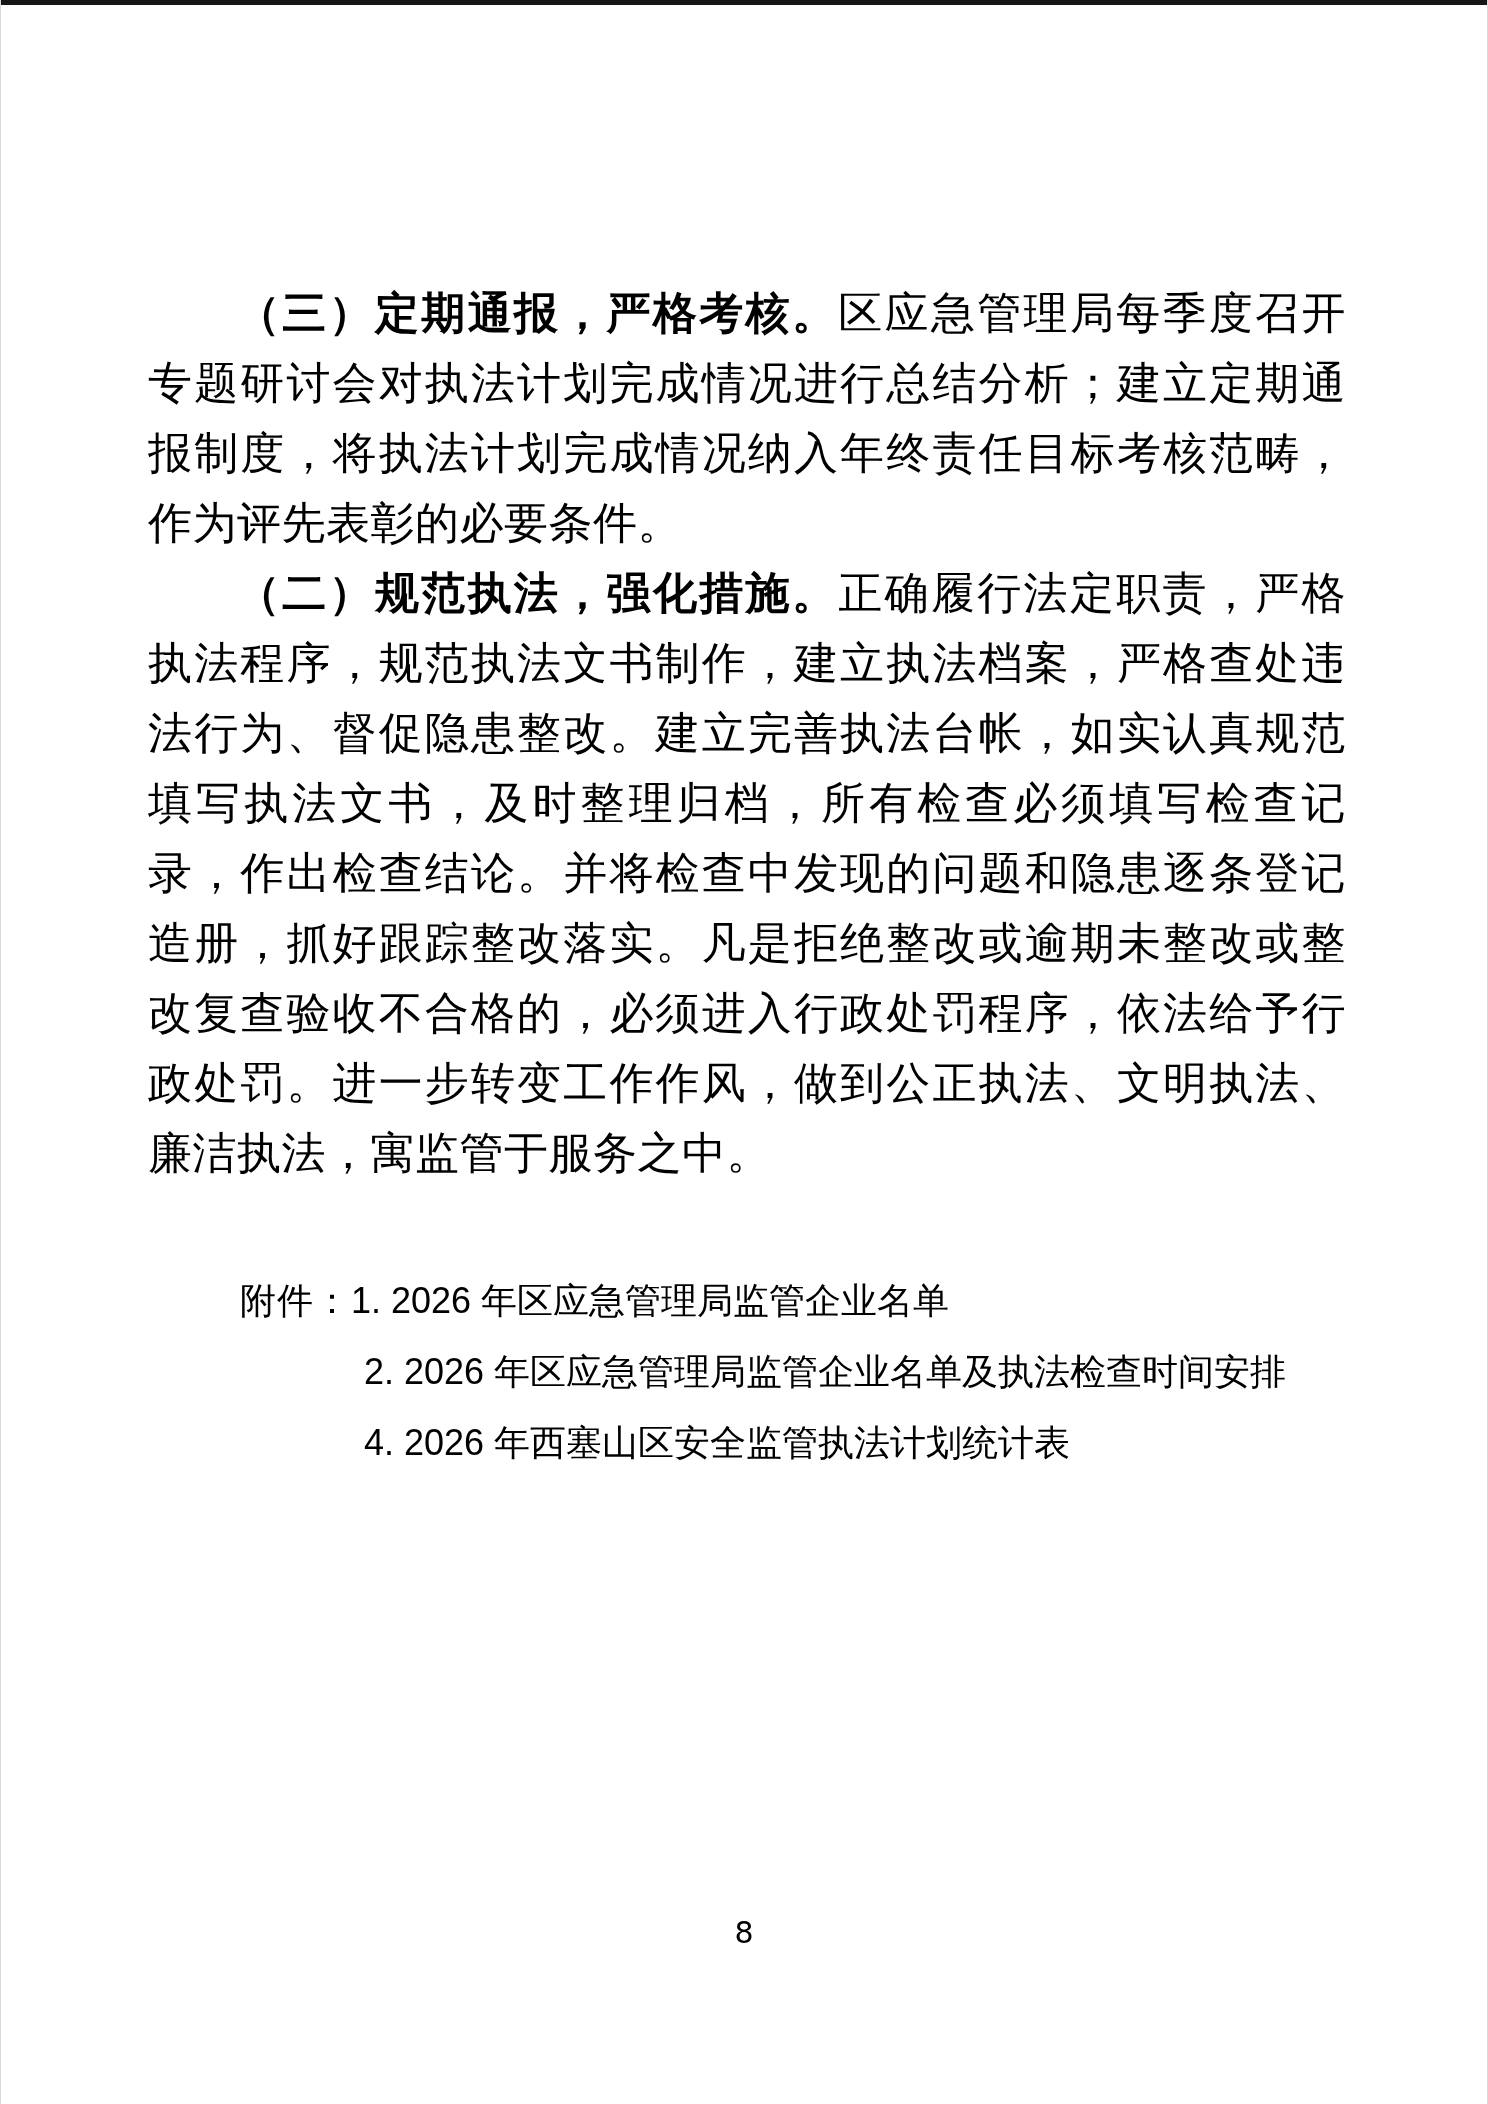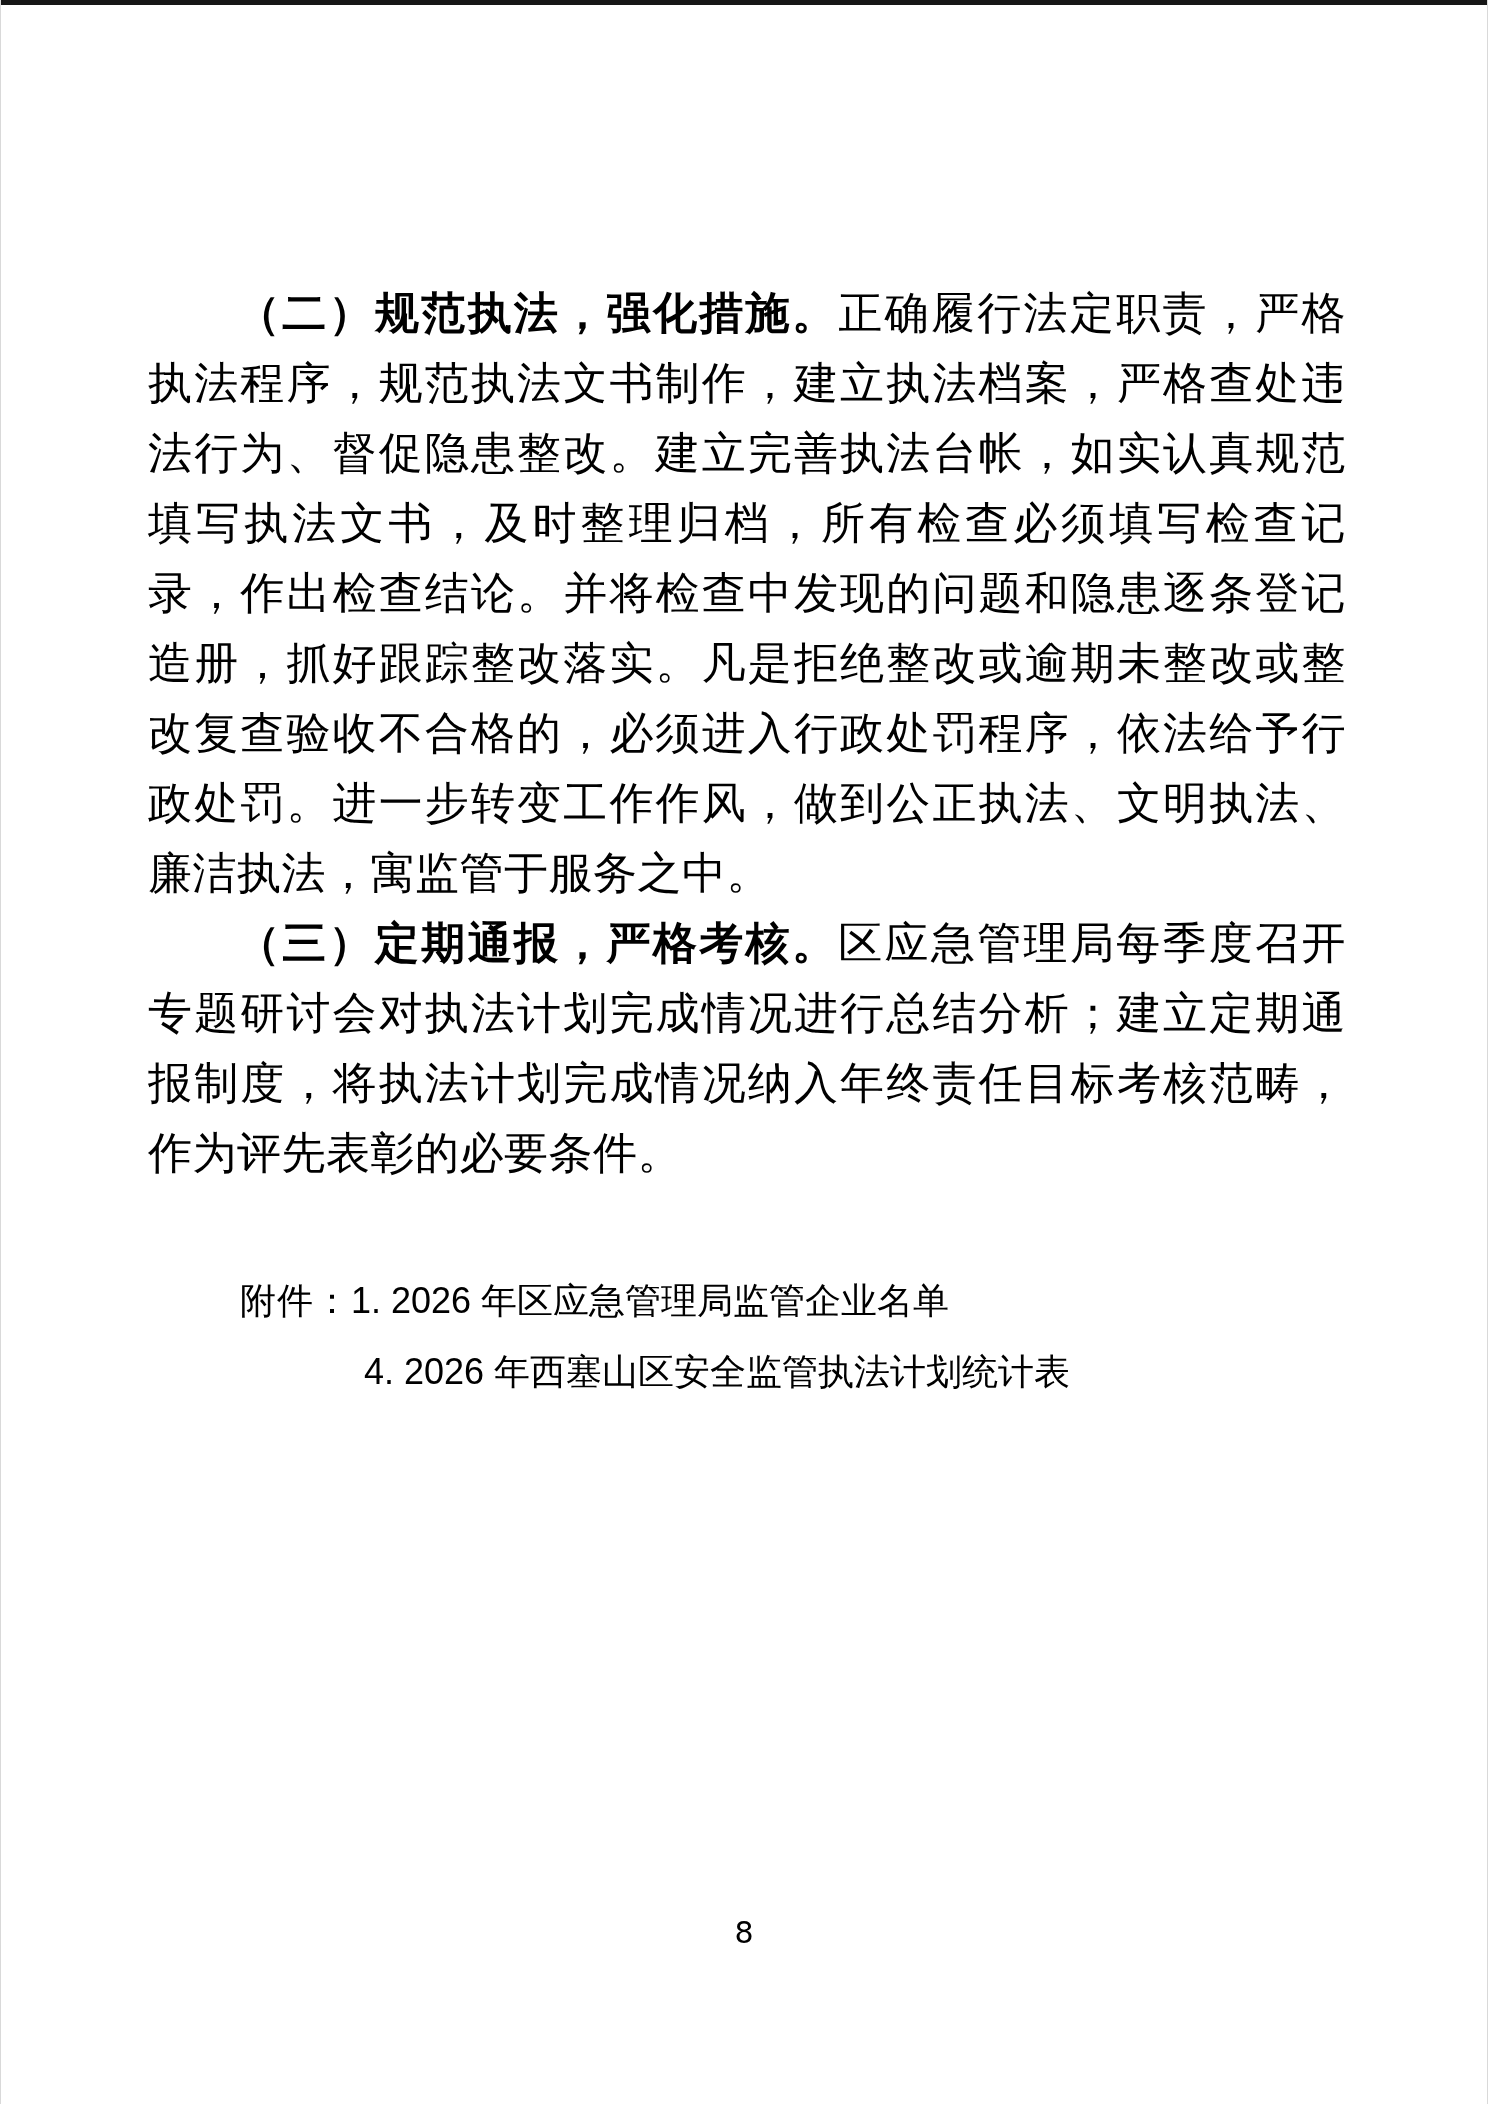--- a/index.html
+++ b/index.html
@@ -79,25 +79,26 @@
 </head>
 <body>
 
 <div class="page">
   <div class="scan-edge-top"></div>
   <div class="scan-edge-left"></div>
   <div class="scan-edge-right"></div>
 
   <div class="content">
 
+    <p class="para"><span class="lead">（三）定期通报，严格考核。</span><span>区应急管理局每季度召开专题研讨会对执法计划完成情况进行总结分析；建立定期通报制度，将执法计划完成情况纳入年终责任目标考核范畴，作为评先表彰的必要条件。</span></p>
+
     <p class="para"><span class="lead">（二）规范执法，强化措施。</span><span>正确履行法定职责，严格执法程序，规范执法文书制作，建立执法档案，严格查处违法行为、督促隐患整改。建立完善执法台帐，如实认真规范填写执法文书，及时整理归档，所有检查必须填写检查记录，作出检查结论。并将检查中发现的问题和隐患逐条登记造册，抓好跟踪整改落实。凡是拒绝整改或逾期未整改或整改复查验收不合格的，必须进入行政处罚程序，依法给予行政处罚。进一步转变工作作风，做到公正执法、文明执法、廉洁执法，寓监管于服务之中。</span></p>
-
-    <p class="para"><span class="lead">（三）定期通报，严格考核。</span><span>区应急管理局每季度召开专题研讨会对执法计划完成情况进行总结分析；建立定期通报制度，将执法计划完成情况纳入年终责任目标考核范畴，作为评先表彰的必要条件。</span></p>
 
     <div class="attachments">
       <p class="attach-line"><span class="attach-label">附件：</span><span>1. 2026 年区应急管理局监管企业名单</span></p>
+      <p class="attach-line cont">2. 2026 年区应急管理局监管企业名单及执法检查时间安排</p>
       <p class="attach-line cont">4. 2026 年西塞山区安全监管执法计划统计表</p>
     </div>
 
   </div>
 
   <div class="page-number">8</div>
 </div>
 
 </body></html>

